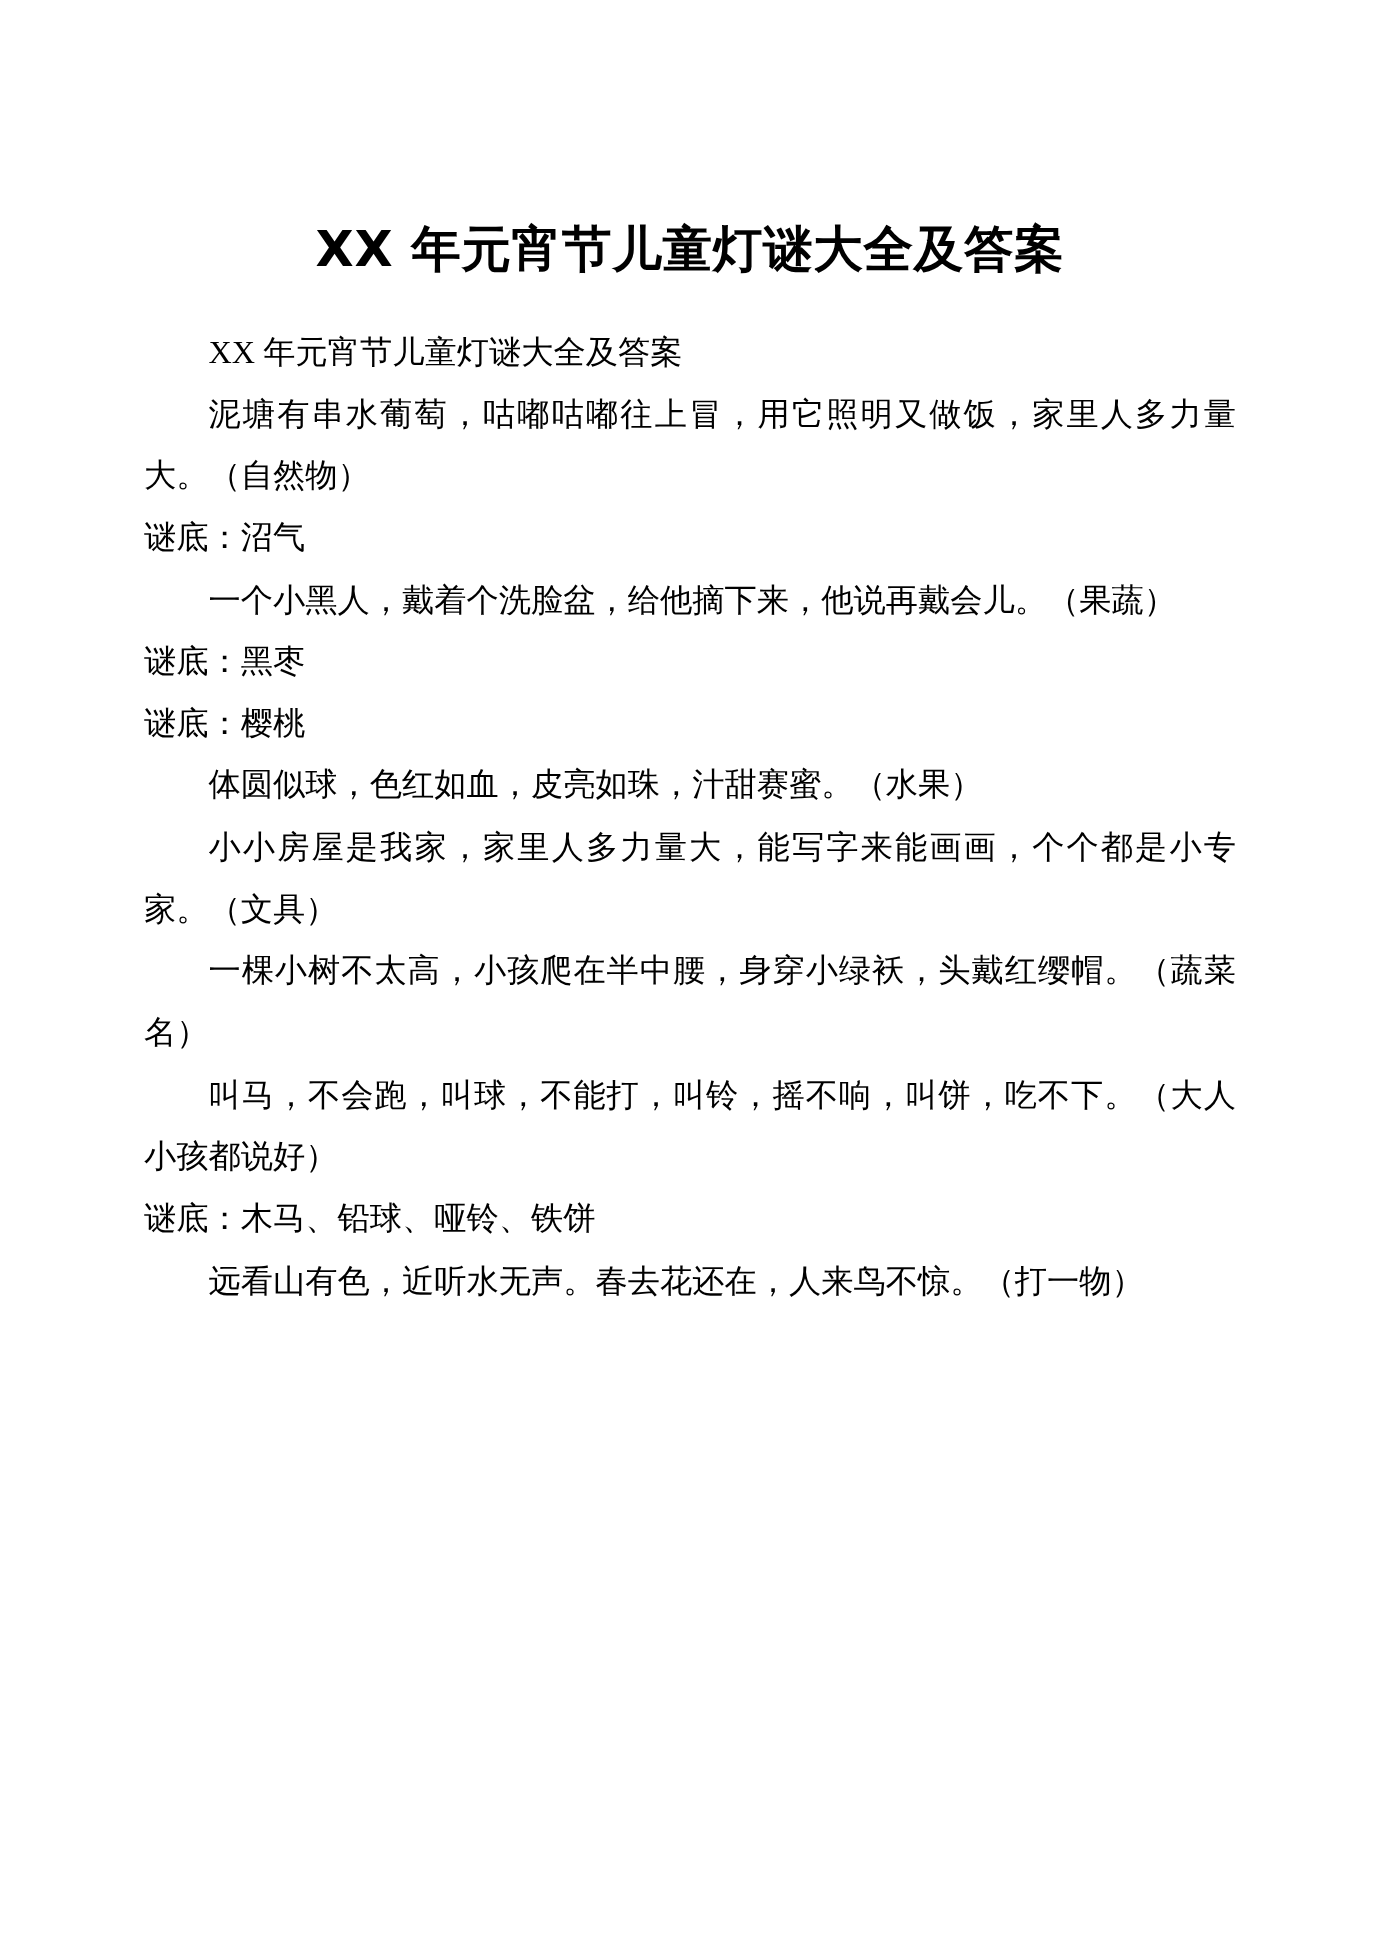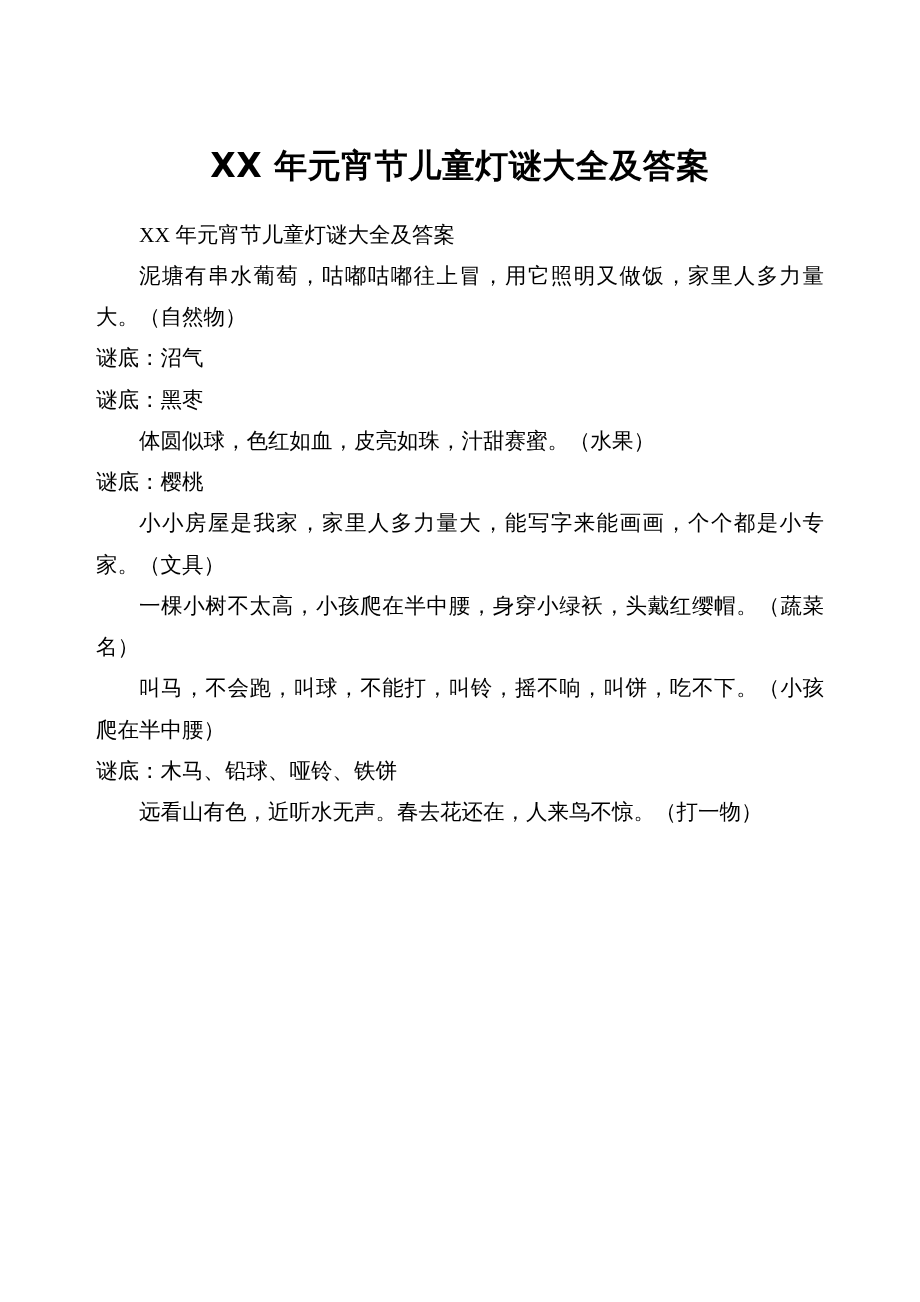--- a/index.html
+++ b/index.html
@@ -47,22 +47,23 @@
 </style>
 </head>
 <body>
 
 <div class="page">
   <h1 class="doc-title">XX 年元宵节儿童灯谜大全及答案</h1>
   <div class="body-block">
     <p class="para">XX 年元宵节儿童灯谜大全及答案</p>
     <p class="para">泥塘有串水葡萄，咕嘟咕嘟往上冒，用它照明又做饭，家里人多力量大。（自然物）</p>
     <p class="para noindent">谜底：沼气</p>
+    <p class="para">一个小黑人，戴着个洗脸盆，给他摘下来，他说再戴会儿。（果蔬）</p>
     <p class="para noindent">谜底：黑枣</p>
+    <p class="para noindent">谜底：樱桃</p>
     <p class="para">体圆似球，色红如血，皮亮如珠，汁甜赛蜜。（水果）</p>
-    <p class="para noindent">谜底：樱桃</p>
     <p class="para">小小房屋是我家，家里人多力量大，能写字来能画画，个个都是小专家。（文具）</p>
     <p class="para">一棵小树不太高，小孩爬在半中腰，身穿小绿袄，头戴红缨帽。（蔬菜名）</p>
-    <p class="para">叫马，不会跑，叫球，不能打，叫铃，摇不响，叫饼，吃不下。（小孩爬在半中腰）</p>
+    <p class="para">叫马，不会跑，叫球，不能打，叫铃，摇不响，叫饼，吃不下。（大人小孩都说好）</p>
     <p class="para noindent">谜底：木马、铅球、哑铃、铁饼</p>
     <p class="para">远看山有色，近听水无声。春去花还在，人来鸟不惊。（打一物）</p>
   </div>
 </div>
 
 </body></html>

